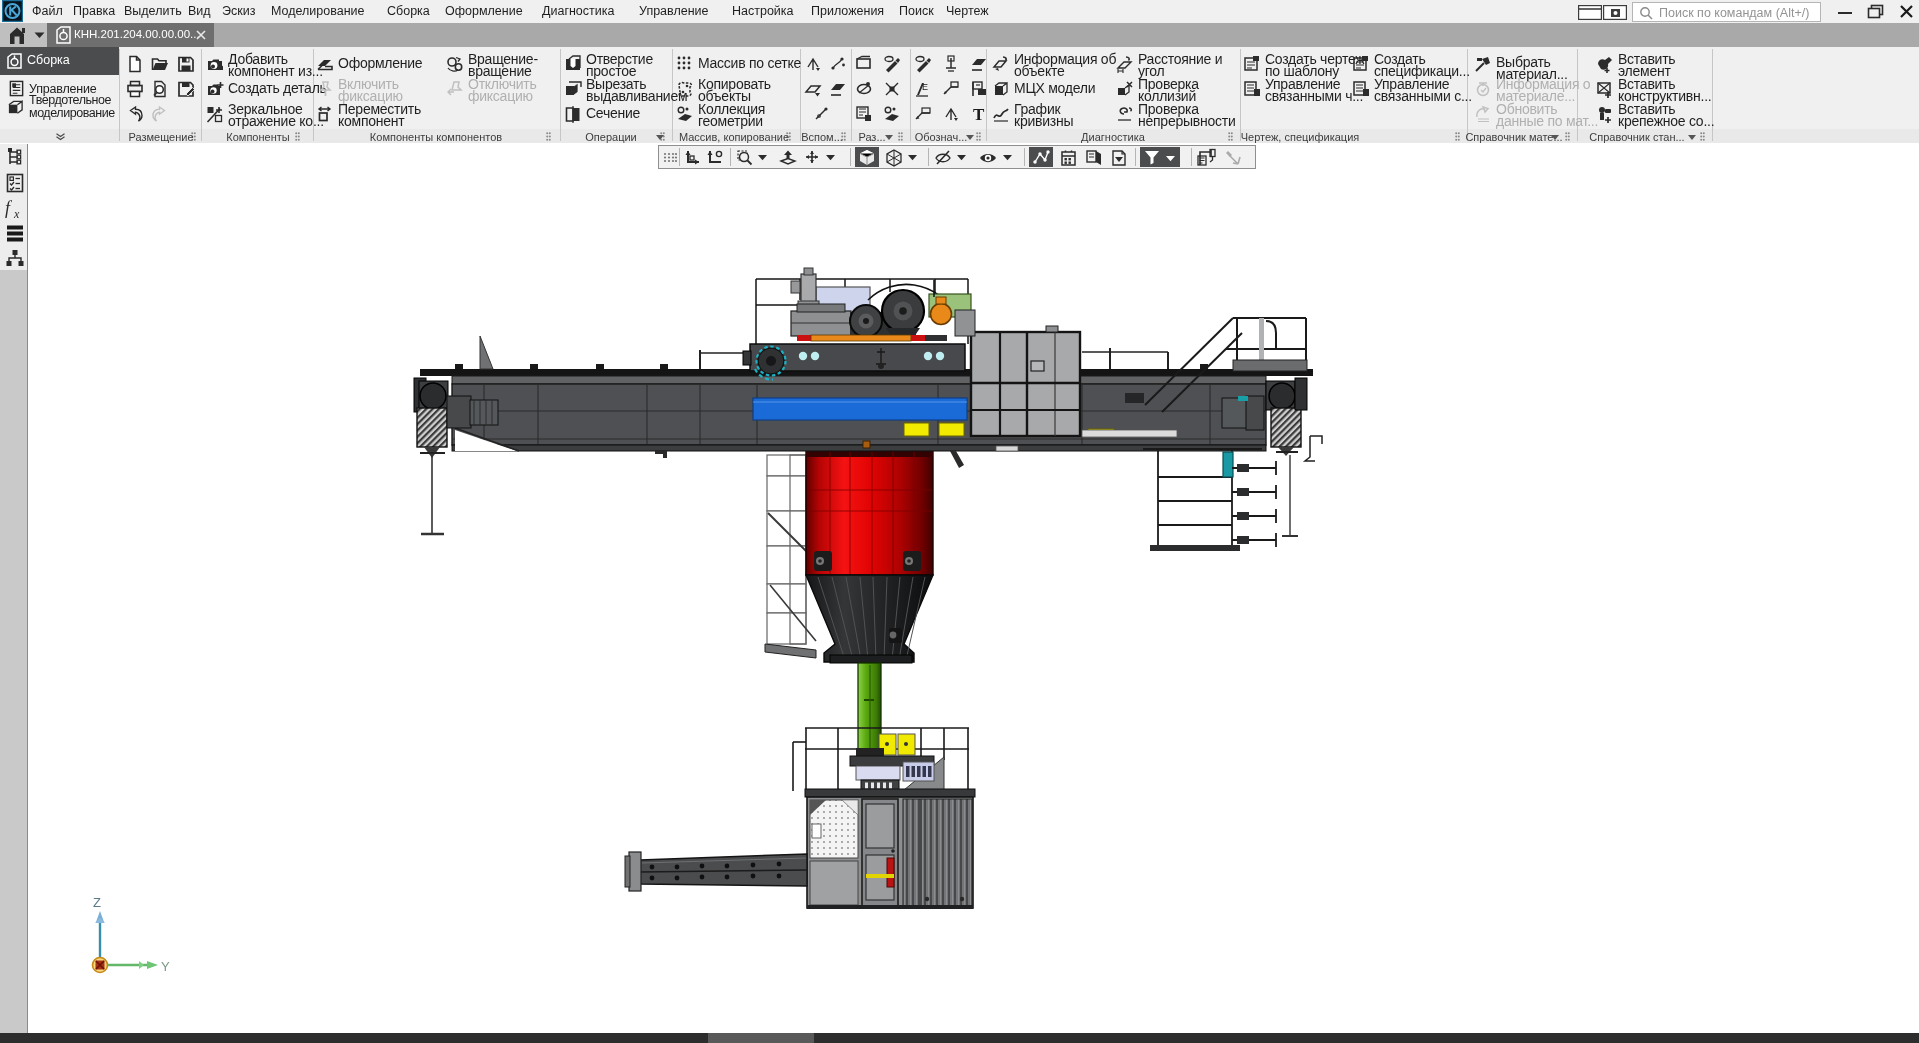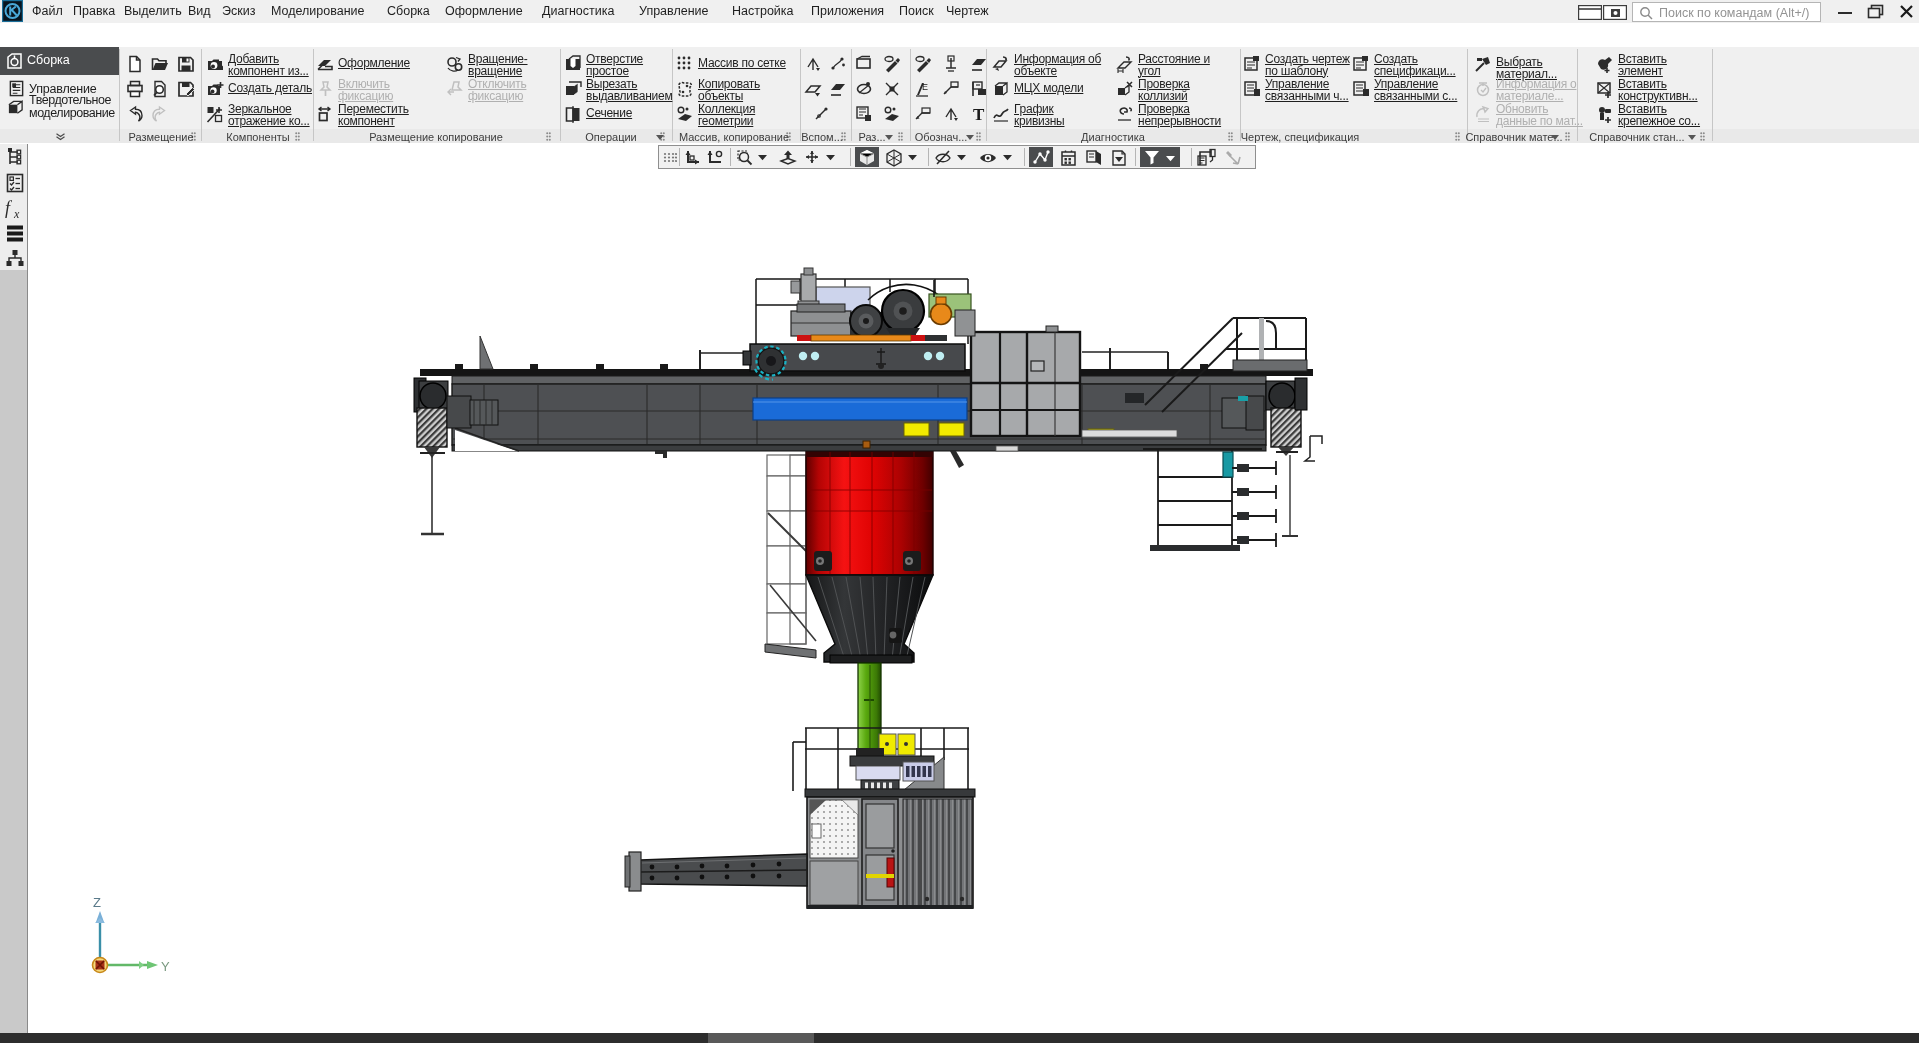--- a/index.html
+++ b/index.html
@@ -11,21 +11,21 @@
 .mi { position:absolute; top:4px; font-size:12.5px; color:#1e1e1e; white-space:nowrap; }
 
 #tabbar { position:absolute; left:0; top:23px; width:1919px; height:24px; background:#a9a9a9; }
 #homebtn { position:absolute; left:0; top:0; width:47px; height:24px; background:#bfbfbf; }
 #doctab { position:absolute; left:47px; top:0; width:167px; height:24px; background:#6f6f6f; color:#fff; font-size:11.5px; }
 
 #ribbon { position:absolute; left:0; top:47px; width:1919px; height:96px; background:#f0f0f0; border-bottom:1px solid #999; }
 #ribbon .lrow { position:absolute; left:0; top:82px; width:1919px; height:14px; background:#e9e9e9; }
 .rsep { position:absolute; top:2px; width:1px; height:92px; background:#c6c6c6; }
 .rlabel { position:absolute; top:84px; font-size:11px; color:#3d3d3d; white-space:nowrap; transform:translateX(-50%); }
-.rtext { position:absolute; font-size:12px; letter-spacing:-0.25px; line-height:11.5px; color:#1f1f1f; white-space:nowrap;text-decoration:underline; }
+.rtext { position:absolute; font-size:14px; letter-spacing:-0.25px; line-height:11.5px; color:#1f1f1f; white-space:nowrap; }
 .gray { color:#b0b0b0 !important; }
 .ricon { position:absolute; width:18px; height:18px; }
 
 #lp { position:absolute; left:0; top:0; width:119px; height:96px; }
 #lp .sel { position:absolute; left:0px; top:0px; width:119px; height:28px; background:#4a4c4e; color:#fff; font-size:12.5px; }
 #lp .row { position:absolute; left:2px; width:116px; color:#1e1e1e; font-size:12.5px; letter-spacing:-0.2px; }
 
 #sidebar { position:absolute; left:0; top:144px; width:28px; height:889px; background:#ededed; border-right:1px solid #8a8a8a; }
 #sidebar .low { position:absolute; left:0; top:126px; width:27px; height:763px; background:#c9c9c9; }
 
@@ -82,20 +82,42 @@
     <svg class="abs" style="left:1836px;top:4px" width="18" height="16" viewBox="0 0 18 16">
         <line x1="2" y1="9" x2="16" y2="9" stroke="#2b2b2b" stroke-width="2"></line>
       </svg>
     <svg class="abs" style="left:1866px;top:3px" width="20" height="17" viewBox="0 0 20 17">
         <rect x="5.5" y="2.5" width="11" height="9" fill="none" stroke="#2b2b2b" stroke-width="1.6"></rect>
         <rect x="2.5" y="5.5" width="11" height="9" fill="#f0f0f0" stroke="#2b2b2b" stroke-width="1.6"></rect>
       </svg>
     <svg class="abs" style="left:1899px;top:4px" width="15" height="15" viewBox="0 0 15 15">
         <path d="M2 2 L13 13 M13 2 L2 13" stroke="#1a1a1a" stroke-width="2.2"></path>
       </svg>
+  </div>
+  <div id="tabbar">
+    <div id="homebtn">
+      <svg class="abs" style="left:8px;top:3px" width="22" height="18" viewBox="0 0 22 18">
+          <path d="M2 18 V8 L9 1.5 L16 8 V18 H11.5 V10.5 H6.5 V18 Z" fill="#2b2b2b"></path>
+          <rect x="14" y="2" width="3" height="5" fill="#2b2b2b"></rect>
+        </svg>
+      <svg class="abs" style="left:34px;top:9px" width="11" height="7" viewBox="0 0 11 7">
+          <path d="M0.5 0.5 L10.5 0.5 L5.5 6 Z" fill="#2b2b2b"></path>
+        </svg>
+    </div>
+    <div id="doctab">
+      <svg class="abs" style="left:7px;top:3px" width="19" height="18" viewBox="0 0 19 18">
+          <path d="M3 17 V4 L7 1 H16 V17 Z" fill="none" stroke="#fff" stroke-width="1.5"></path>
+          <circle cx="9.5" cy="10" r="3.6" fill="none" stroke="#fff" stroke-width="1.5"></circle>
+          <path d="M9.5 6.4 V3" stroke="#fff" stroke-width="1.5"></path>
+        </svg>
+      <span class="abs" style="left:27px;top:5px;white-space:nowrap">КНН.201.204.00.00.00...</span>
+      <svg class="abs" style="left:149px;top:7px" width="10" height="10" viewBox="0 0 10 10">
+          <path d="M1 1 L9 9 M9 1 L1 9" stroke="#e8e8e8" stroke-width="1.6"></path>
+        </svg>
+    </div>
   </div>
   <svg width="0" height="0" style="position:absolute">
     <defs>
       <g id="i-new">
           <path d="M4 1.5 H10.5 L14 5 V16.5 H4 Z" fill="#fff" stroke="#2b2b2b" stroke-width="1.5"></path>
           <path d="M10.5 1.5 V5 H14" fill="none" stroke="#2b2b2b" stroke-width="1.5"></path>
         </g>
       <g id="i-open">
           <path d="M1.5 15 V4 H6.5 L8 5.8 H15 V8" fill="none" stroke="#2b2b2b" stroke-width="1.6"></path>
           <path d="M1.5 15 L4.5 8 H17 L14 15 Z" fill="#2b2b2b"></path>
@@ -729,21 +751,21 @@
           <circle cx="3.8" cy="1.2" r="1"></circle>
           <circle cx="1.2" cy="4.5" r="1"></circle>
           <circle cx="3.8" cy="4.5" r="1"></circle>
           <circle cx="1.2" cy="7.8" r="1"></circle>
           <circle cx="3.8" cy="7.8" r="1"></circle>
         </g>
       </svg>
 
     <span class="rlabel" style="left:161px">Размещение</span>
     <span class="rlabel" style="left:258px">Компоненты</span>
-    <span class="rlabel" style="left:436px">Размещение копирование</span>
+    <span class="rlabel" style="left:436px">Компоненты компонентов</span>
     <span class="rlabel" style="left:611px">Операции</span>
     <span class="rlabel" style="left:734px">Массив, копирование</span>
     <span class="rlabel" style="left:822px">Вспом...</span>
     <span class="rlabel" style="left:872px">Раз...</span>
     <span class="rlabel" style="left:941px">Обознач...</span>
     <span class="rlabel" style="left:1113px">Диагностика</span>
     <span class="rlabel" style="left:1300px">Чертеж, спецификация</span>
     <span class="rlabel" style="left:1514px">Справочник мате...</span>
     <span class="rlabel" style="left:1637px">Справочник стан...</span>
     <svg class="abs" style="left:656px;top:88px" width="8" height="5" viewBox="0 0 8 5">

